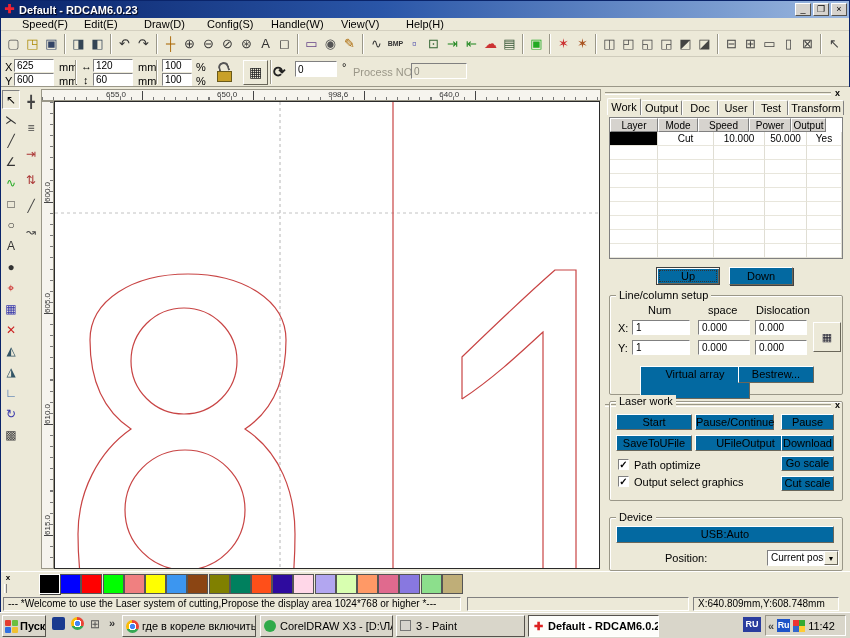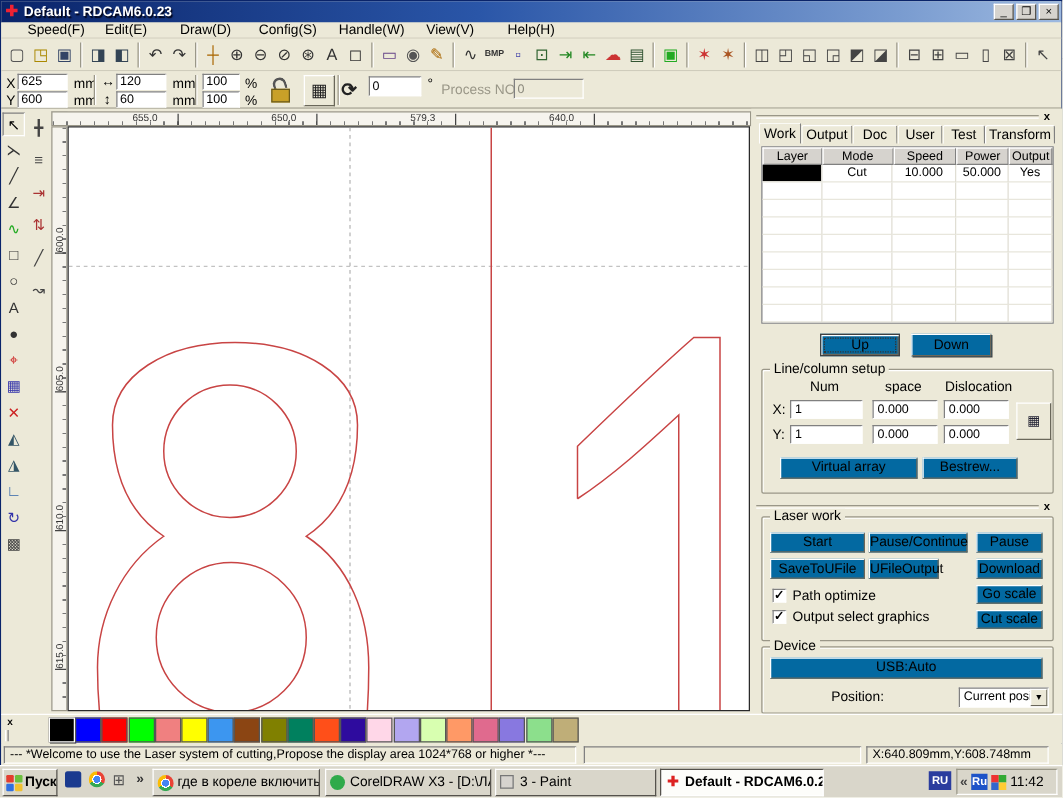--- a/index.html
+++ b/index.html
@@ -86,21 +86,21 @@
   .lrow.head .cell { background:#d6d3ce; border:1px solid; border-color:#fff #808080 #808080 #fff; font-size:10px; color:#000; }
   .swatch-cell { width:100%; height:100%; }
   .btn { background:#0369a1; border:1px solid; border-color:#fff #6a675a #6a675a #fff; box-shadow:1px 1px 0 #404040;
     font-size:11px; text-align:center; font-family:"Liberation Sans",sans-serif; color:#000; }
   .btn.flat { box-shadow:none; }
   .upbtn { position:absolute; left:55px; top:180px; width:64px; height:18px; line-height:16px; outline:1px dotted #333; outline-offset:-4px; border-color:#404040; box-shadow:inset 1px 1px 0 #fff, inset -1px -1px 0 #6a675a; }
   .downbtn { position:absolute; left:128px; top:180px; width:64px; height:18px; line-height:16px; }
   .groupbox { position:absolute; border:1px solid #9a9788; border-radius:2px; box-shadow:1px 1px 0 #fff inset; }
   .gb-title { position:absolute; left:6px; top:-7px; background:#ece9d8; padding:0 3px; font-size:11px; color:#000; }
   .gb1 { left:8px; top:208px; width:234px; height:100px; }
-  .gb2 { left:8px; top:326px; width:234px; height:100px; }
+  .gb2 { left:8px; top:314px; width:234px; height:100px; }
   .gb3 { left:8px; top:430px; width:234px; height:54px; }
   .collbl { position:absolute; font-size:11px; color:#000; }
   .gbinp { position:absolute; height:15px; background:#fff; border:1px solid; border-color:#808080 #fff #fff #808080;
     font-size:10px; padding:1px 3px; }
   .arraybtn { position:absolute; left:203px; top:26px; width:28px; height:30px; background:#ece9d8; border:1px solid;
     border-color:#fff #6a675a #6a675a #fff; font-size:11px; line-height:28px; text-align:center; color:#223; }
   .chk { position:absolute; width:11px; height:11px; background:#fff; border:1px solid; border-color:#808080 #fff #fff #808080;
     font-size:10px; line-height:10px; text-align:center; color:#000; font-weight:bold; }
   .chklbl { position:absolute; font-size:11px; color:#000; }
   .dropdown { position:absolute; left:157px; top:32px; width:72px; height:16px; background:#fff; border:1px solid;
@@ -284,21 +284,21 @@
           <div class="tool" style="color: rgb(68, 68, 68);">╱</div>
           <div class="tool" style="color: rgb(68, 68, 68);">↝</div>
         </div>
       <div class="ruler-corner"></div>
       <div class="hruler" id="hruler">
           <div class="minor"></div>
           <div class="hlabel" style="left: 64px;">655.0</div>
           <div class="htick" style="left: 100px;"></div>
           <div class="hlabel" style="left: 175.1px;">650.0</div>
           <div class="htick" style="left: 211.1px;"></div>
-          <div class="hlabel" style="left: 286.2px;">579.3</div>
+          <div class="hlabel" style="left: 286.2px;">998.6</div>
           <div class="htick" style="left: 322.2px;"></div>
           <div class="hlabel" style="left: 397.3px;">640.0</div>
           <div class="htick" style="left: 433.3px;"></div>
         </div>
       <div class="vruler" id="vruler">
           <div class="minor"></div>
           <div class="vlabel" style="top: 64px;">600.0</div>
           <div class="vtick" style="top: 100px;"></div>
           <div class="vlabel" style="top: 175.1px;">605.0</div>
           <div class="vtick" style="top: 211.1px;"></div>
@@ -338,21 +338,21 @@
             <div class="tab active" style="width: 34px;">Work</div>
             <div class="tab" style="width: 41px;">Output</div>
             <div class="tab" style="width: 36px;">Doc</div>
             <div class="tab" style="width: 36px;">User</div>
             <div class="tab" style="width: 34px;">Test</div>
             <div class="tab" style="width: 56px;">Transform</div>
           </div>
         <div class="ltable" id="ltable">
             <div class="lrow head">
               <div class="cell" style="width: 48px;">Layer</div>
-              <div class="cell" style="width: 57px;">Mode</div>
+              <div class="cell" style="width: 40px;">Mode</div>
               <div class="cell" style="width: 51px;">Speed</div>
               <div class="cell" style="width: 42px;">Power</div>
               <div class="cell" style="width: 35px;">Output</div>
             </div>
             <div class="lrow">
               <div class="cell" style="width: 48px;">
                 <div class="swatch-cell" style="background: rgb(0, 0, 0);"></div>
               </div>
               <div class="cell" style="width: 56px;">Cut</div>
               <div class="cell" style="width: 51px;">10.000</div>
@@ -426,36 +426,36 @@
           <span class="collbl" style="left:146px;top:8px">Dislocation</span>
           <span class="collbl" style="left:8px;top:26px">X:</span>
           <input class="gbinp" style="left: 22px; top: 24px; width: 58px;" value="1">
           <input class="gbinp" style="left: 88px; top: 24px; width: 52px;" value="0.000">
           <input class="gbinp" style="left: 145px; top: 24px; width: 52px;" value="0.000">
           <span class="collbl" style="left:8px;top:46px">Y:</span>
           <input class="gbinp" style="left: 22px; top: 44px; width: 58px;" value="1">
           <input class="gbinp" style="left: 88px; top: 44px; width: 52px;" value="0.000">
           <input class="gbinp" style="left: 145px; top: 44px; width: 52px;" value="0.000">
           <div class="arraybtn">▦</div>
-          <div class="btn flat" style="position:absolute;left:14px;top:70px;width:110px;height:17px;line-height:15px">Virtual array</div>
+          <div class="btn flat" style="position:absolute;left:30px;top:70px;width:110px;height:33px;line-height:15px">Virtual array</div>
           <div class="btn flat" style="position:absolute;left:128px;top:70px;width:76px;height:17px;line-height:15px">Bestrew...</div>
         </div>
 
         <div class="dockbar" style="top:314px">
           <div class="groove"></div>
           <div class="dockx">x</div>
         </div>
 
         <div class="groupbox gb2">
           <span class="gb-title">Laser work</span>
           <div class="btn flat" style="position:absolute;left:6px;top:12px;width:76px;height:16px;line-height:14px">Start</div>
           <div class="btn flat" style="position:absolute;left:85px;top:12px;width:79px;height:16px;line-height:14px">Pause/Continue</div>
           <div class="btn flat" style="position:absolute;left:171px;top:12px;width:53px;height:16px;line-height:14px">Pause</div>
           <div class="btn flat" style="position:absolute;left:6px;top:33px;width:76px;height:16px;line-height:14px">SaveToUFile</div>
-          <div class="btn flat" style="position:absolute;left:85px;top:33px;width:56px;height:16px;line-height:14px">UFileOutput</div>
+          <div class="btn flat" style="position:absolute;left:85px;top:33px;width:101px;height:16px;line-height:14px">UFileOutput</div>
           <div class="btn flat" style="position:absolute;left:171px;top:33px;width:53px;height:16px;line-height:14px">Download</div>
           <div class="chk" style="left:8px;top:57px">✓</div>
           <span class="chklbl" style="left:24px;top:57px">Path optimize</span>
           <div class="btn flat" style="position:absolute;left:171px;top:54px;width:53px;height:15px;line-height:13px">Go scale</div>
           <div class="chk" style="left:8px;top:74px">✓</div>
           <span class="chklbl" style="left:24px;top:74px">Output select graphics</span>
           <div class="btn flat" style="position:absolute;left:171px;top:74px;width:53px;height:15px;line-height:13px">Cut scale</div>
         </div>
 
         <div class="groupbox gb3">

